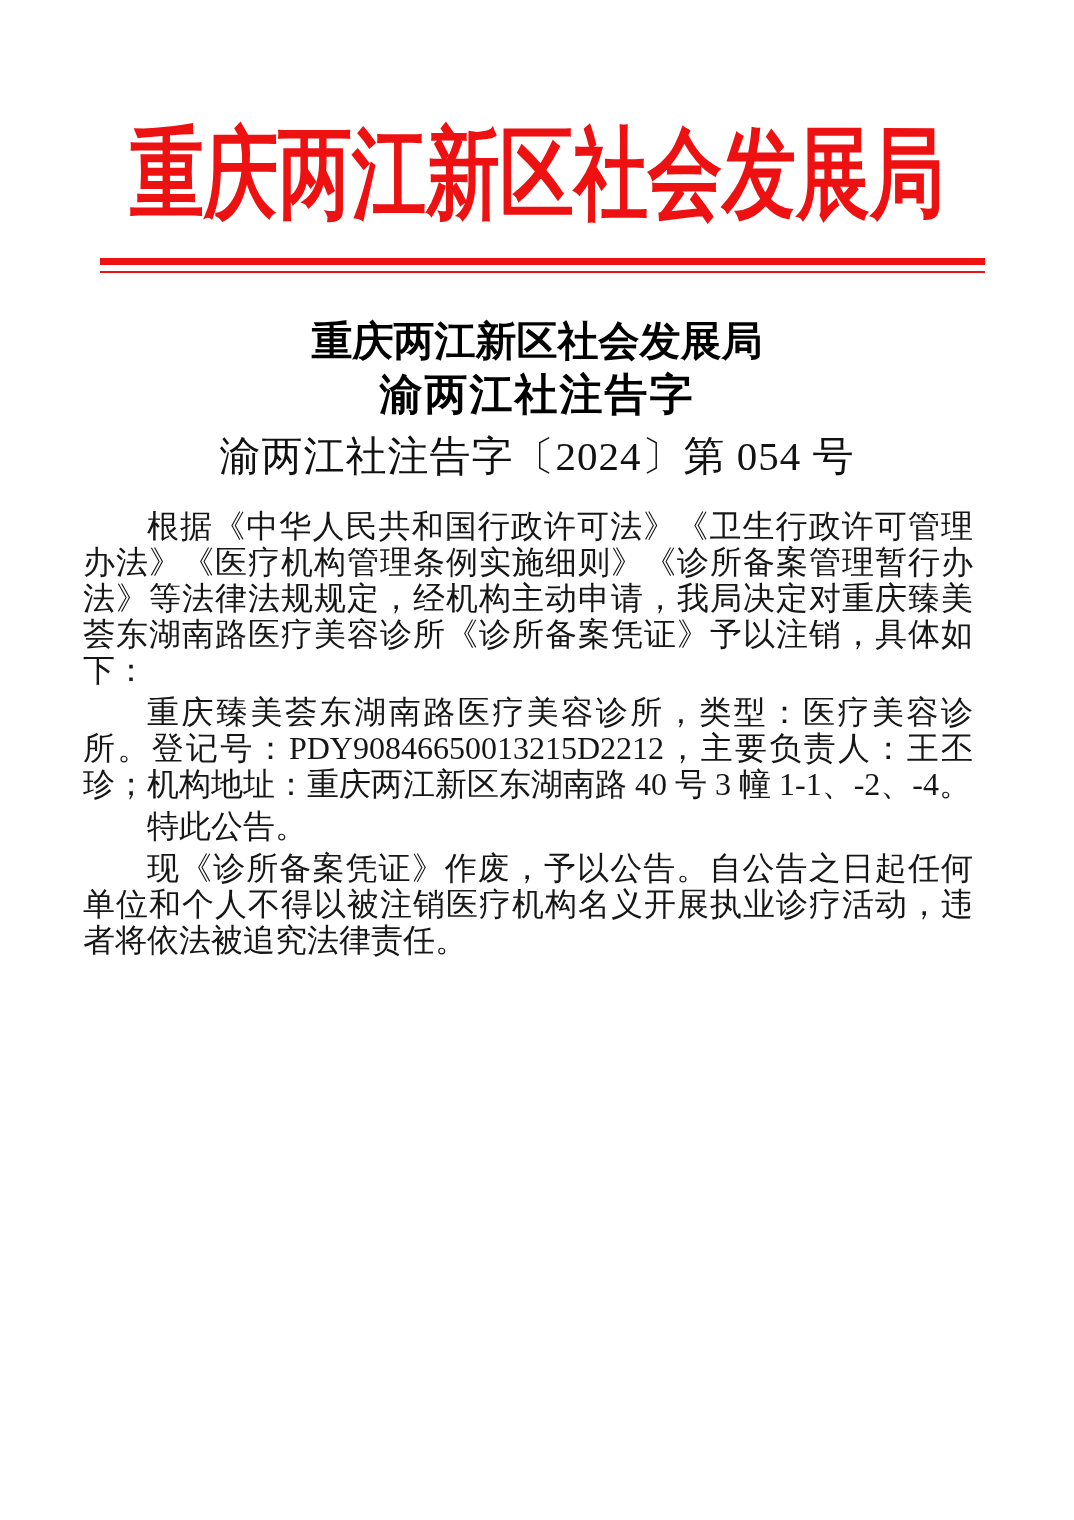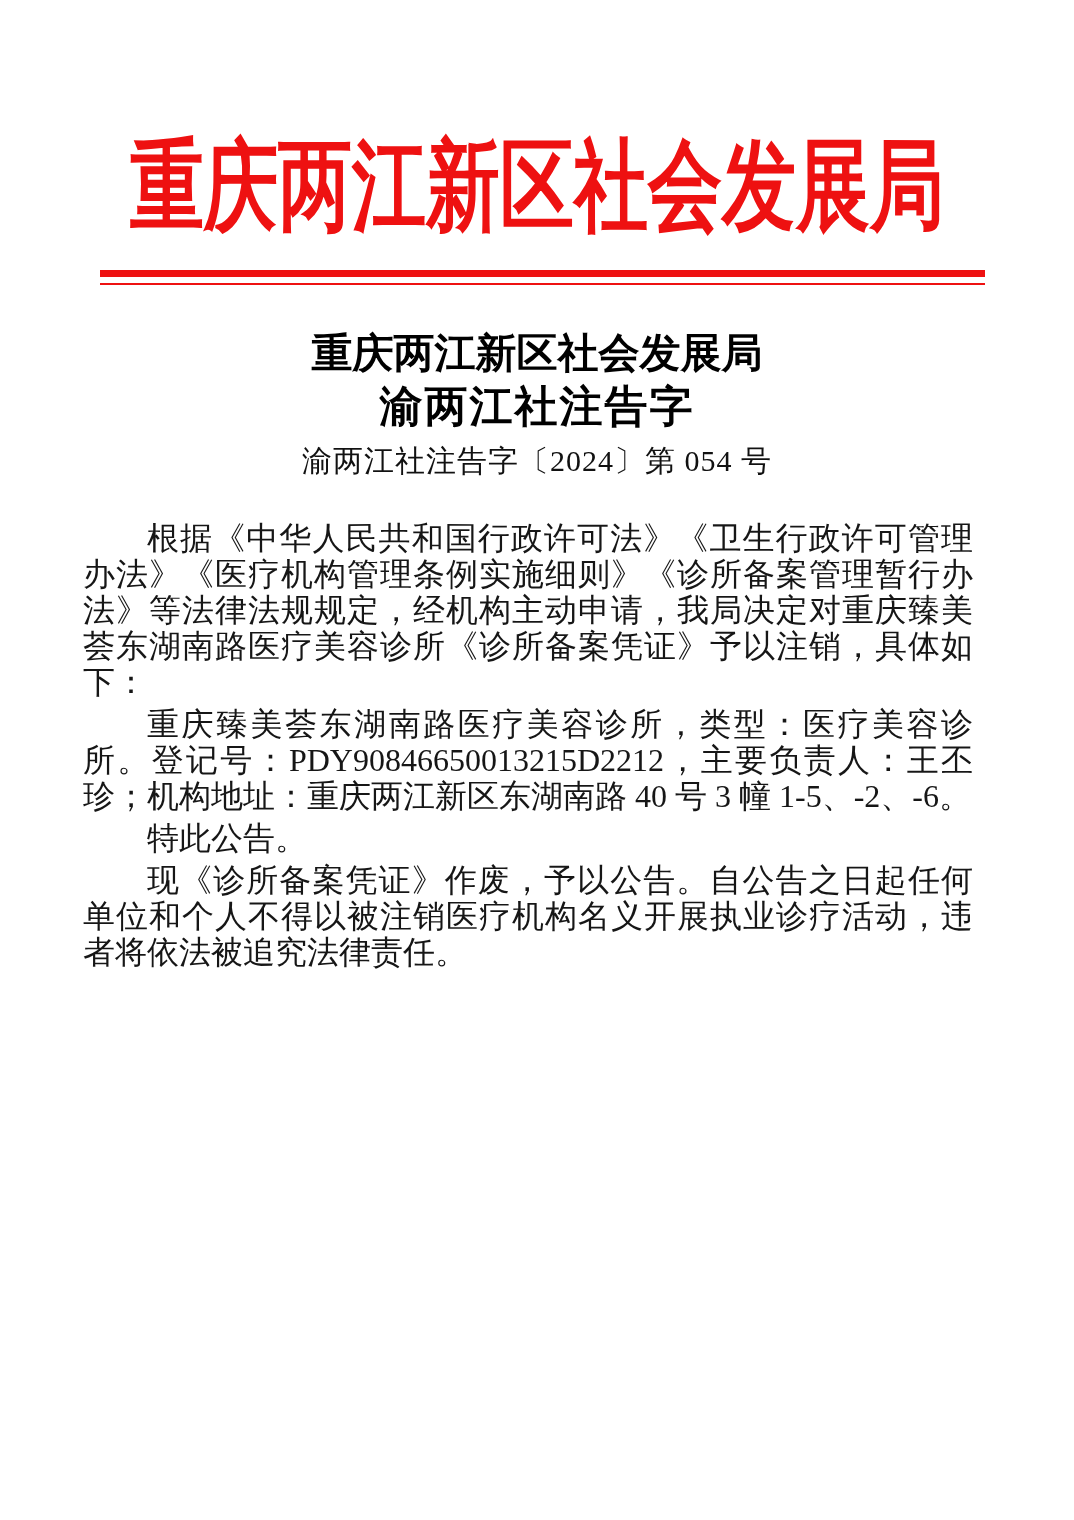--- a/index.html
+++ b/index.html
@@ -1,19 +1,19 @@
 <!DOCTYPE html>
 <html><head>
 <meta charset="utf-8">
 <style>
   html,body{margin:0;padding:0;background:#ffffff;}
   .page{
     position:relative;
     width:1074px;height:1088px;
-    margin:12px auto;
+    margin:0 auto;
     background:#ffffff;
     font-family:"Liberation Serif","DejaVu Serif",serif;
     color:#1a1a1a;
     overflow:hidden;
   }
   
   .letterhead{
     position:absolute;top:126px;left:0;right:0;
     text-align:center;
     font-size:74px;
@@ -34,21 +34,21 @@
     position:absolute;left:0;right:0;
     text-align:center;
     font-weight:bold;color:#000;
     white-space:nowrap;
   }
   .doc-title.l1{top:314px;font-size:41px;letter-spacing:0px;}
   .doc-title.l2{top:366px;font-size:43px;letter-spacing:2px;}
   .doc-number{
     position:absolute;top:429px;left:0;right:0;
     text-align:center;
-    font-size:30px;color:#111;
+    font-size:41px;color:#111;
     letter-spacing:1px;
     white-space:nowrap;
   }
   
   .body-block{
     position:absolute;top:508px;left:83px;width:890px;
     font-size:32px;line-height:36px;
     text-align:justify;
     color:#161616;
   }
@@ -79,21 +79,21 @@
   <div class="letterhead">重庆两江新区社会发展局</div>
   <div class="rule rule-h-thick"></div>
   <div class="rule rule-h-thin"></div>
 
   <div class="doc-title l1">重庆两江新区社会发展局</div>
   <div class="doc-title l2">渝两江社注告字</div>
   <div class="doc-number">渝两江社注告字〔2024〕第 054 号</div>
 
   <div class="body-block">
     <p>根据《中华人民共和国行政许可法》《卫生行政许可管理办法》《医疗机构管理条例实施细则》《诊所备案管理暂行办法》等法律法规规定，经机构主动申请，我局决定对重庆臻美荟东湖南路医疗美容诊所《诊所备案凭证》予以注销，具体如下：</p>
-    <p>重庆臻美荟东湖南路医疗美容诊所，类型：医疗美容诊所。登记号：PDY90846650013215D2212，主要负责人：王丕珍；机构地址：重庆两江新区东湖南路 40 号 3 幢 1-5、-2、-6。</p>
+    <p>重庆臻美荟东湖南路医疗美容诊所，类型：医疗美容诊所。登记号：PDY90846650013215D2212，主要负责人：王丕珍；机构地址：重庆两江新区东湖南路 40 号 3 幢 1-1、-2、-4。</p>
     <p>特此公告。</p>
     <p>现《诊所备案凭证》作废，予以公告。自公告之日起任何单位和个人不得以被注销医疗机构名义开展执业诊疗活动，违者将依法被追究法律责任。</p>
   </div>
 
   <div class="signature-line">重庆两江新区社会发展局</div>
   <div class="date-line">2024 年 8 月 20 日</div>
 
   <svg class="seal" viewBox="-104 -104 208 208" aria-hidden="true">
     <defs>
       <path id="sealArc" d="M -23.9 65.8 A 70 70 0 1 1 23.9 65.8" fill="none"></path>

